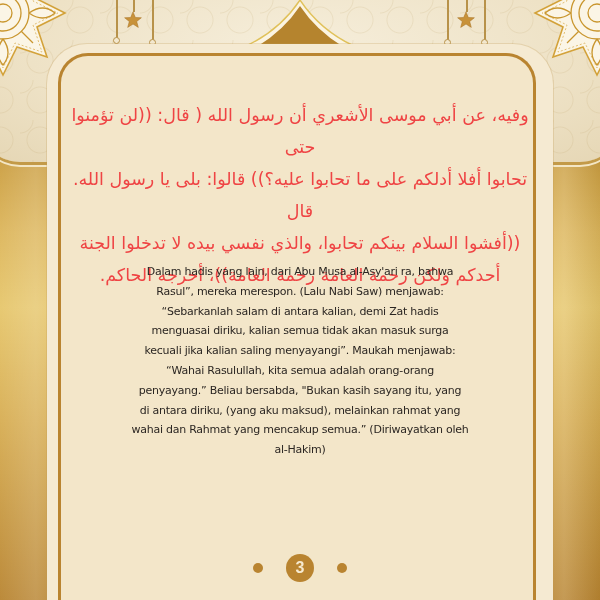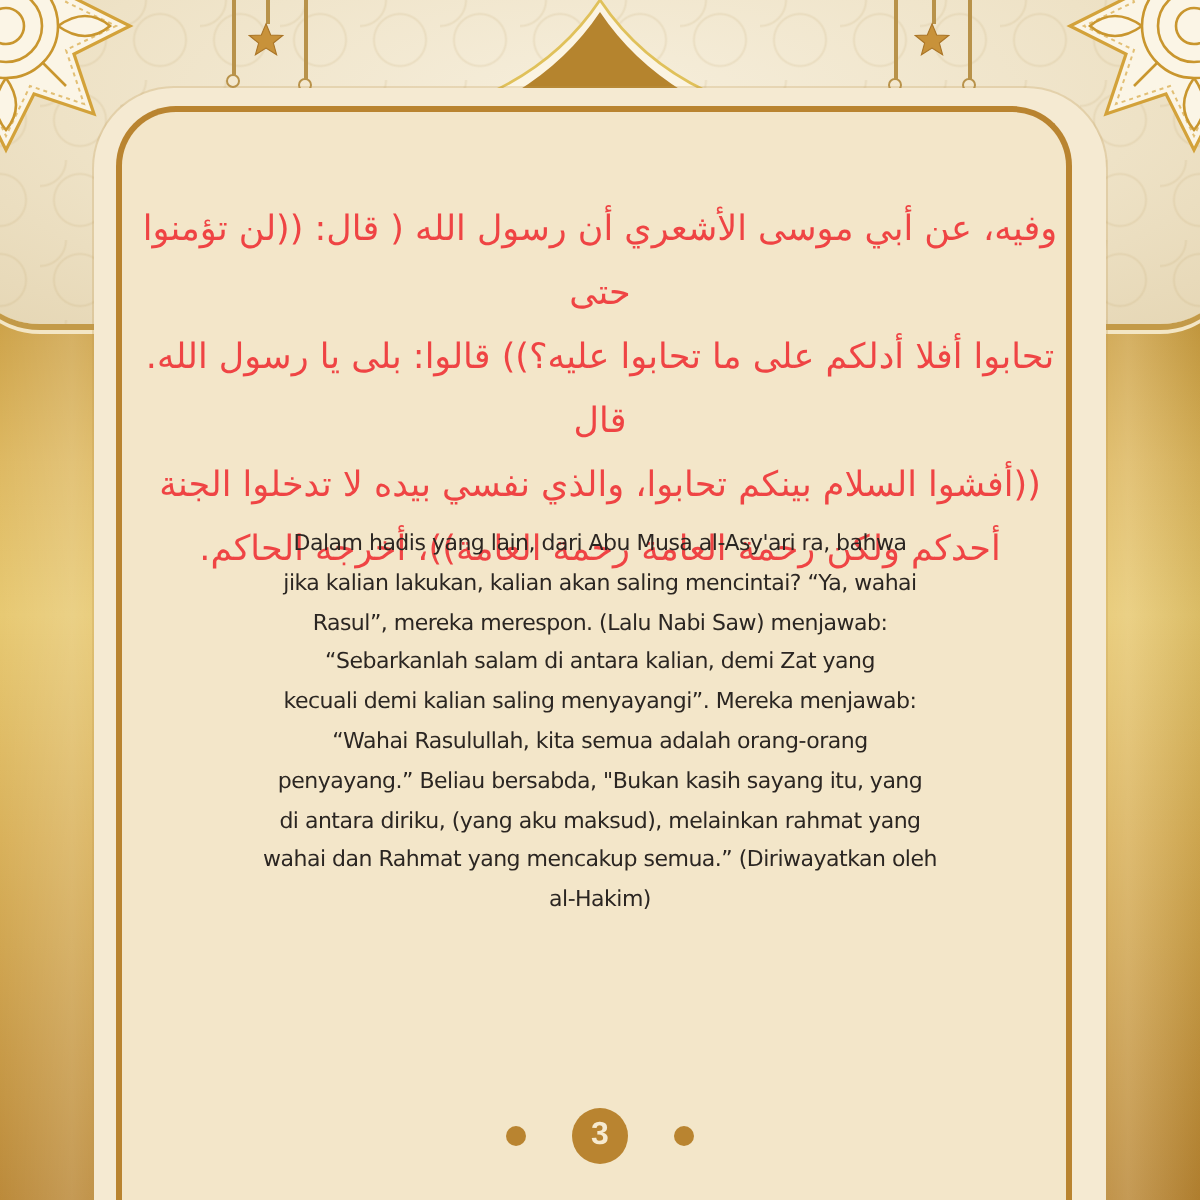--- a/index.html
+++ b/index.html
@@ -142,24 +142,24 @@
 
   <div class="arabic">
     <div>وفيه، عن أبي موسى الأشعري أن رسول الله ( قال: ((لن تؤمنوا حتى</div>
     <div>تحابوا أفلا أدلكم على ما تحابوا عليه؟)) قالوا: بلى يا رسول الله. قال</div>
     <div>((أفشوا السلام بينكم تحابوا، والذي نفسي بيده لا تدخلوا الجنة</div>
     <div>أحدكم ولكن رحمة العامة رحمة العامة))، أخرجه الحاكم.</div>
   </div>
 
   <div class="latin">
     <div>Dalam hadis yang lain, dari Abu Musa al-Asy'ari ra, bahwa</div>
-    <div>jika kalian lakukan, kalian akan saling mencintai? “Ya, wahai</div>
     <div>Rasul”, mereka merespon. (Lalu Nabi Saw) menjawab:</div>
-    <div>“Sebarkanlah salam di antara kalian, demi Zat yang</div>
-    <div>kecuali demi kalian saling menyayangi”. Mereka menjawab:</div>
+    <div>“Sebarkanlah salam di antara kalian, demi Zat hadis</div>
+    <div>menguasai diriku, kalian semua tidak akan masuk surga</div>
+    <div>kecuali jika kalian saling menyayangi”. Maukah menjawab:</div>
     <div>“Wahai Rasulullah, kita semua adalah orang-orang</div>
     <div>penyayang.” Beliau bersabda, "Bukan kasih sayang itu, yang</div>
     <div>di antara diriku, (yang aku maksud), melainkan rahmat yang</div>
     <div>wahai dan Rahmat yang mencakup semua.” (Diriwayatkan oleh</div>
     <div>al-Hakim)</div>
   </div>
 
   <div class="pager">
     <div class="dot"></div>
     <div class="page-num">3</div>

